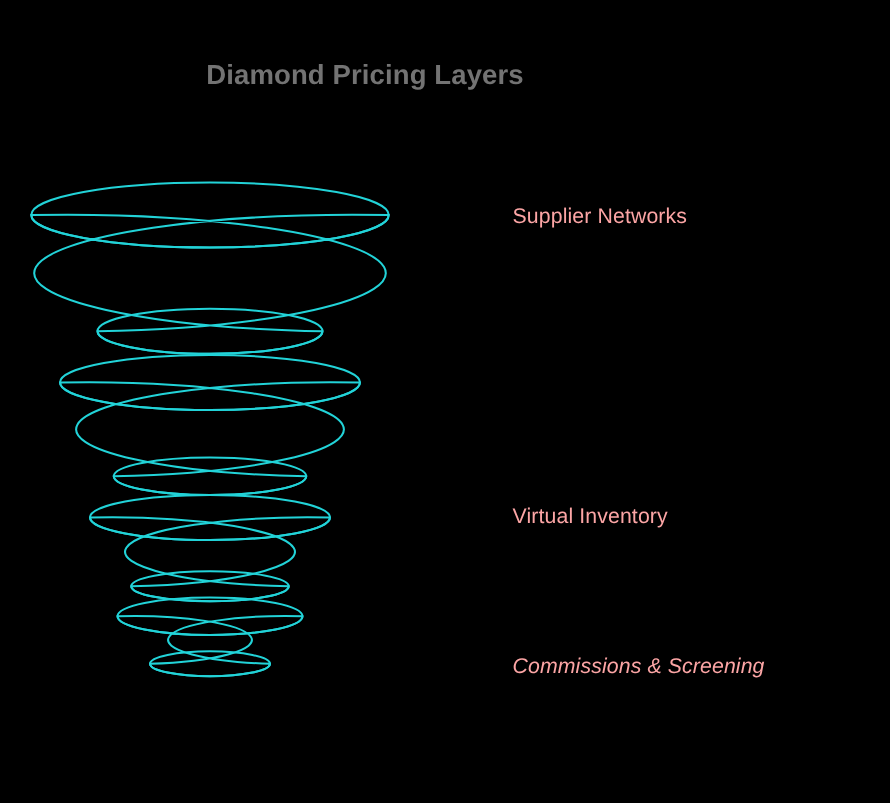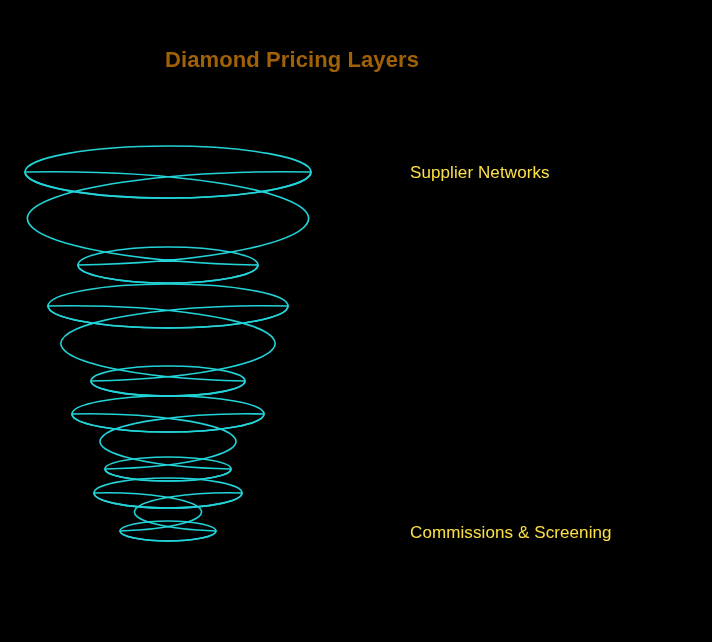--- a/index.html
+++ b/index.html
@@ -23,34 +23,34 @@
     background: #000000;
   }
   .chart-title {
     position: absolute;
     left: 0;
     top: 47px;
     width: 584px;
     text-align: center;
     font-size: 22px;
     font-weight: bold;
-    color: #a16207;
+    color: #737373;
     letter-spacing: 0.1px;
     white-space: nowrap;
   }
   .funnel-svg {
     position: absolute;
     left: 0;
     top: 0;
   }
   .layer-label {
     position: absolute;
     left: 410px;
     font-size: 17px;
-    color: #fde047;
+    color: #fca5a5;
     white-space: nowrap;
     letter-spacing: 0.1px;
   }
 </style>
 </head>
 <body>
 
 <div id="canvas">
 
   <div class="chart-title">Diamond Pricing Layers</div>
@@ -83,16 +83,17 @@
                A 74,15 0 0 0 216,531 A 48,10 0 0 1 120,531 A 74,15 0 0 0 94,493 Z" fill="none" stroke="#22d3d8" stroke-width="1.6"></path>
       <ellipse cx="168" cy="493" rx="74" ry="15" fill="none" stroke="#22d3d8" stroke-width="1.6"></ellipse>
       <ellipse cx="168" cy="531" rx="48" ry="10" fill="none" stroke="#22d3d8" stroke-width="1.6"></ellipse>
     </g>
 
   </svg>
 
   <div class="layer-label" style="top:163px;">Supplier Networks</div>
 
 
+  <div class="layer-label" style="top:403px;">Virtual Inventory</div>
 
-  <div class="layer-label" style="top:523px;">Commissions &amp; Screening</div>
+  <div class="layer-label" style="top:523px;font-style:italic;">Commissions &amp; Screening</div>
 
 </div>
 
 </body></html>

